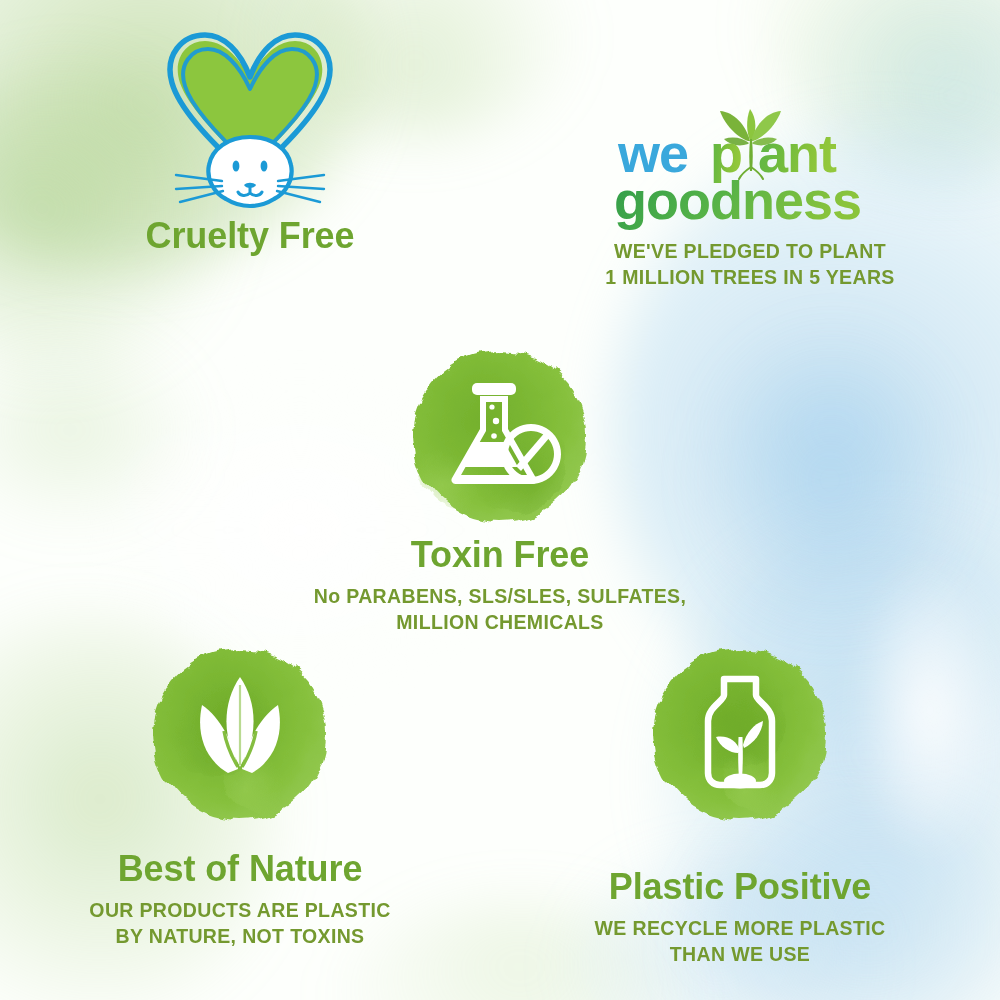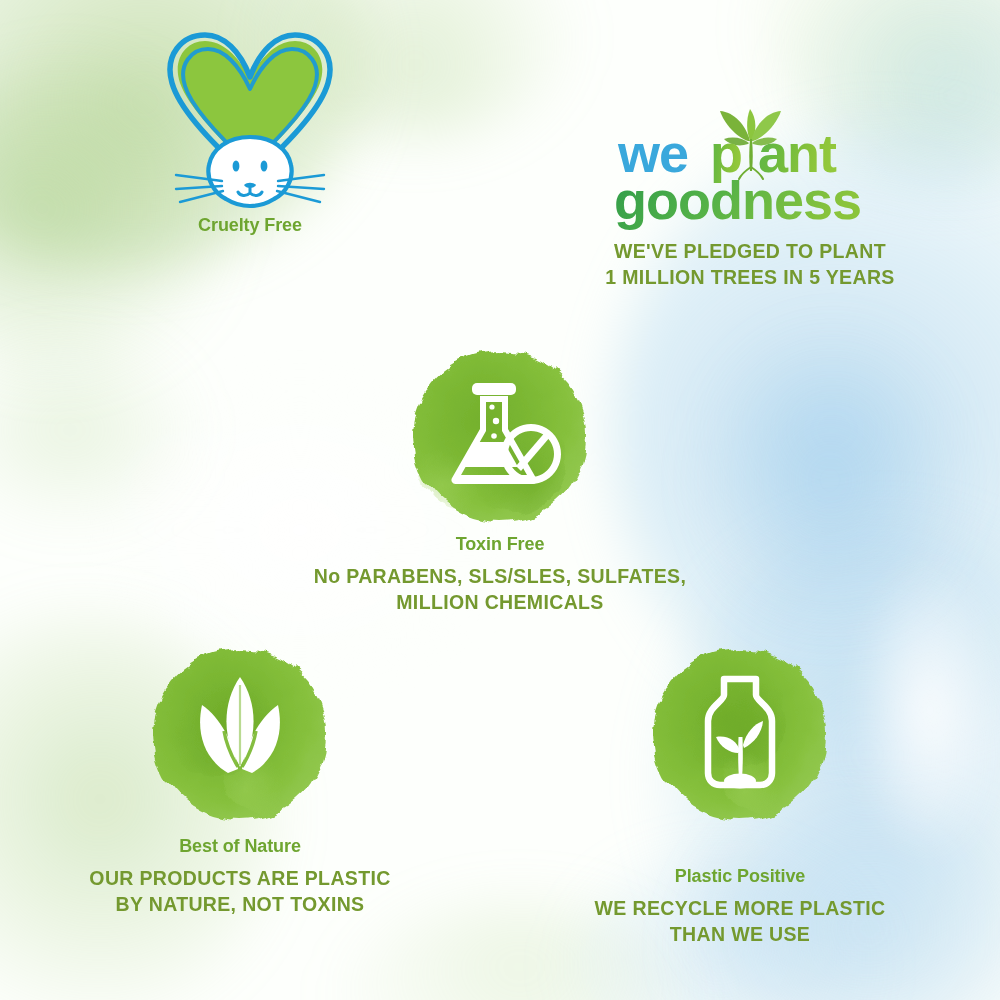--- a/index.html
+++ b/index.html
@@ -66,21 +66,21 @@
   .w-white2 { left: 90px; top: 380px; width: 420px; height: 300px;
               background: radial-gradient(ellipse at 50% 50%, rgba(255,255,255,.88), rgba(255,255,255,0) 70%); filter: blur(20px);}
 
   
   .cell {
     position: absolute;
     text-align: center;
   }
 
   .badge-title {
-    font-size: 18px;
+    font-size: 36px;
     font-weight: bold;
     color: #6ea530;
     letter-spacing: -.1px;
     line-height: 1.1;
     margin: 0;
   }
   .badge-sub {
     font-size: 19.5px;
     font-weight: bold;
     color: #74992f;
@@ -303,21 +303,21 @@
             <path d="M94 44 V124"></path>
           </g>
         </g>
 
         <g fill="none" stroke="#7eba36" stroke-width="3.4" opacity=".95">
           <path d="M92 126 C 86 116, 80 102, 78 90"></path>
           <path d="M96 126 C 102 116, 108 102, 110 90"></path>
         </g>
       </svg>
     </div>
-    <p class="badge-title" style="margin-top:8px">Best of Nature</p>
+    <p class="badge-title" style="margin-top:20px">Best of Nature</p>
     <p class="badge-sub">OUR PRODUCTS ARE PLASTIC
 BY NATURE, NOT TOXINS</p>
   </div>
 
   <div class="cell" id="cell-plastic">
     <div class="disc">
       <svg viewBox="0 0 188 188" width="188" height="188">
         <g filter="url(#wc)">
           <circle cx="94" cy="94" r="86" fill="url(#discGrad)"></circle>
           <circle cx="86" cy="76" r="54" fill="url(#discMottle)"></circle>

